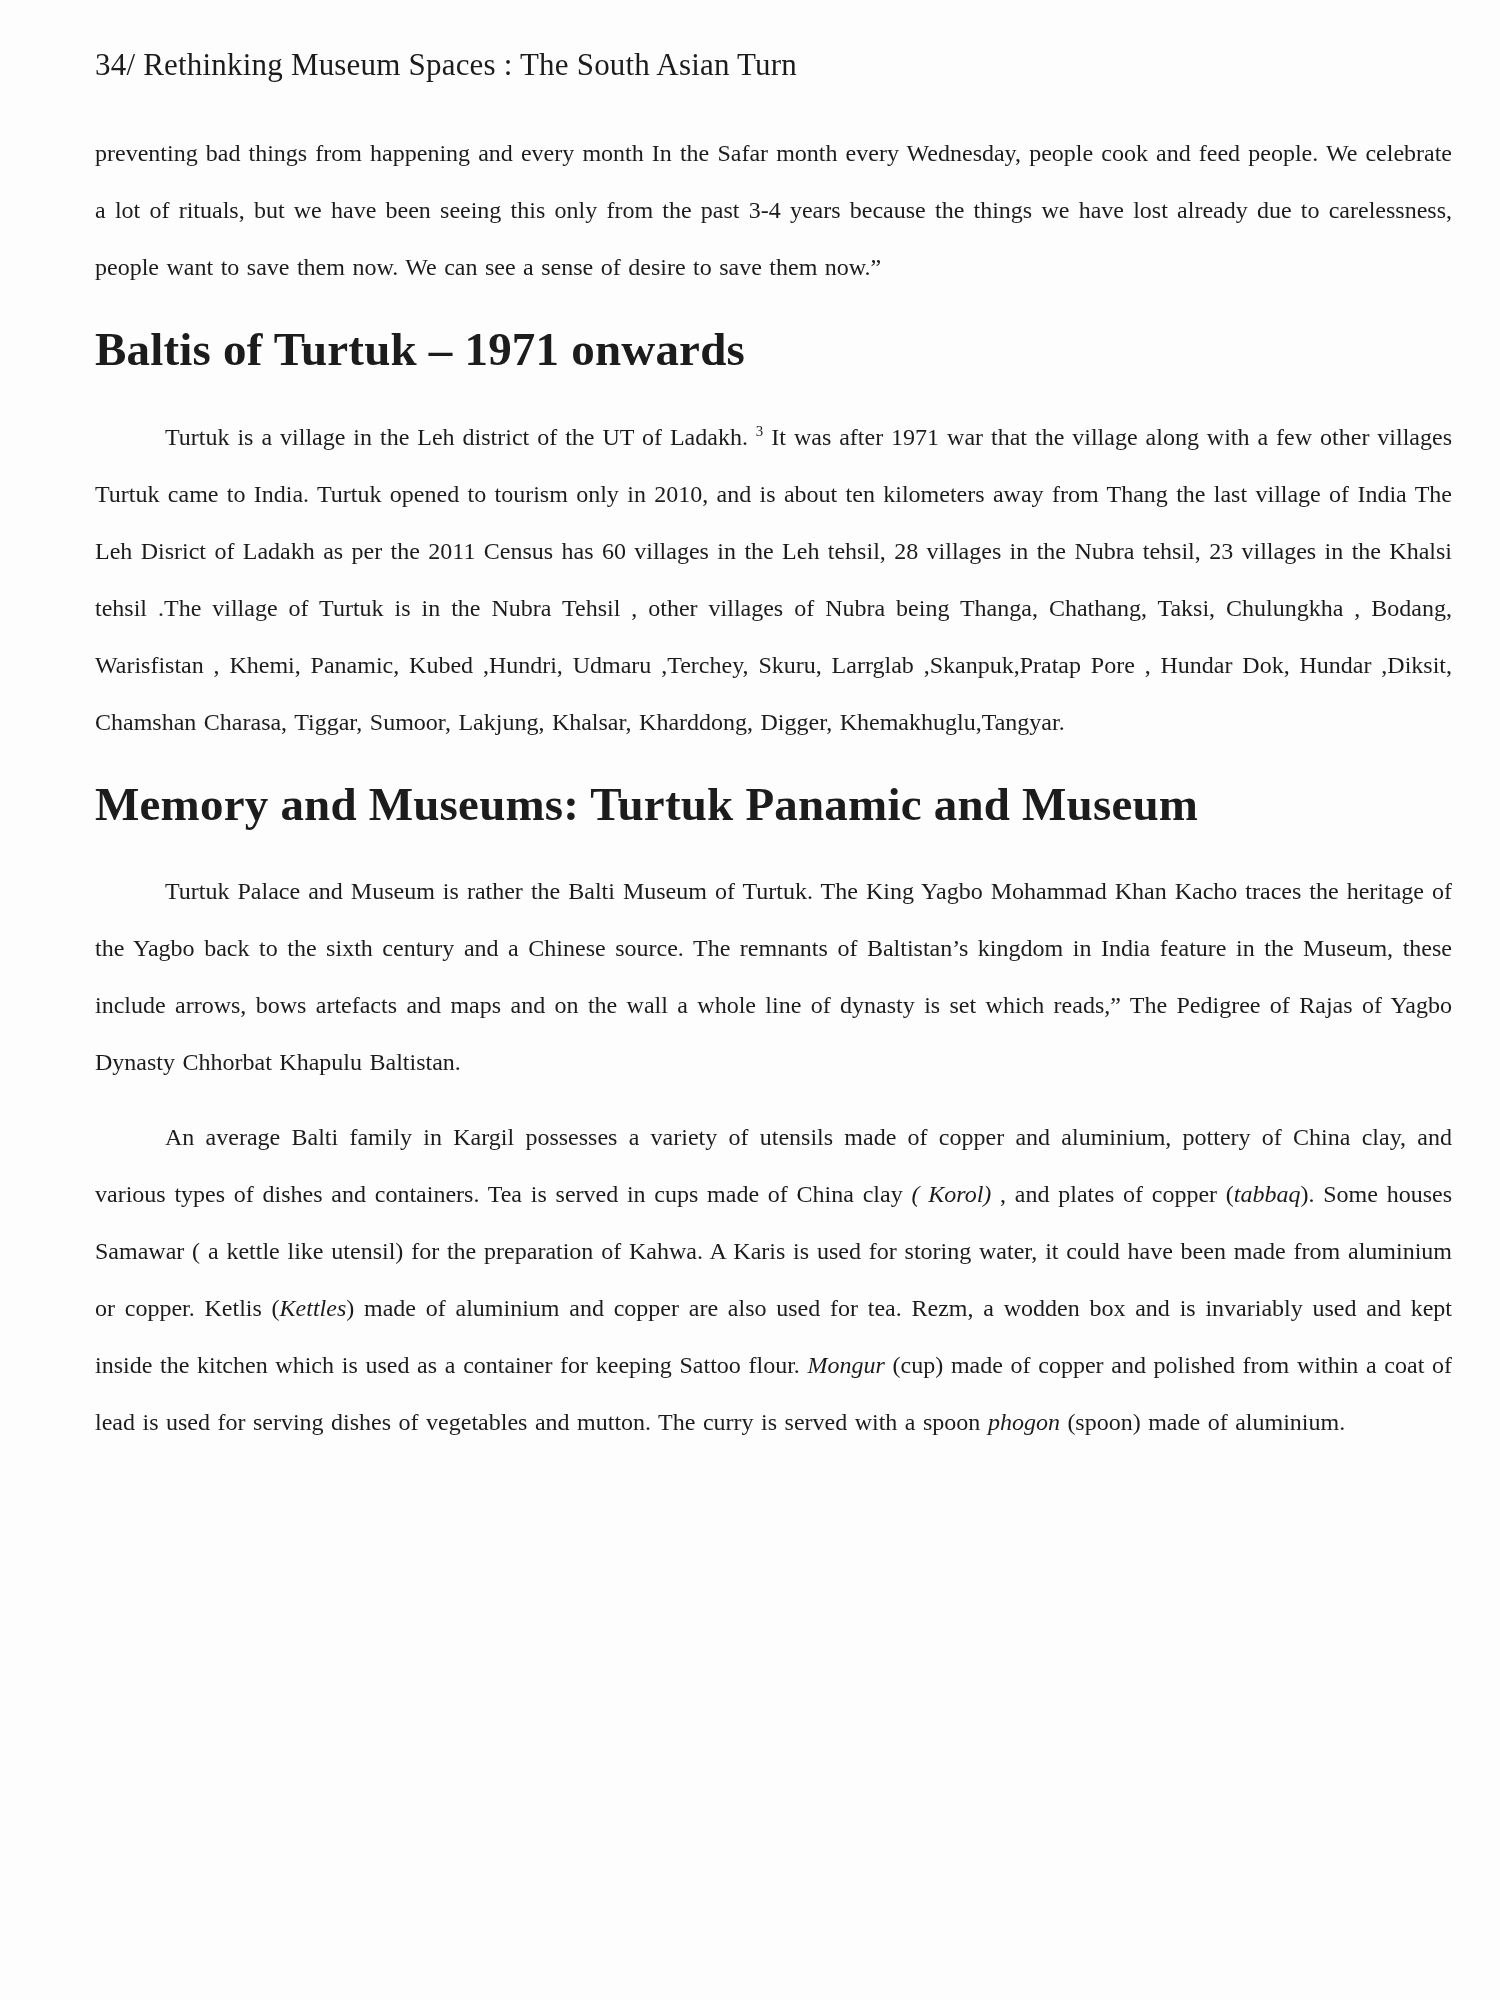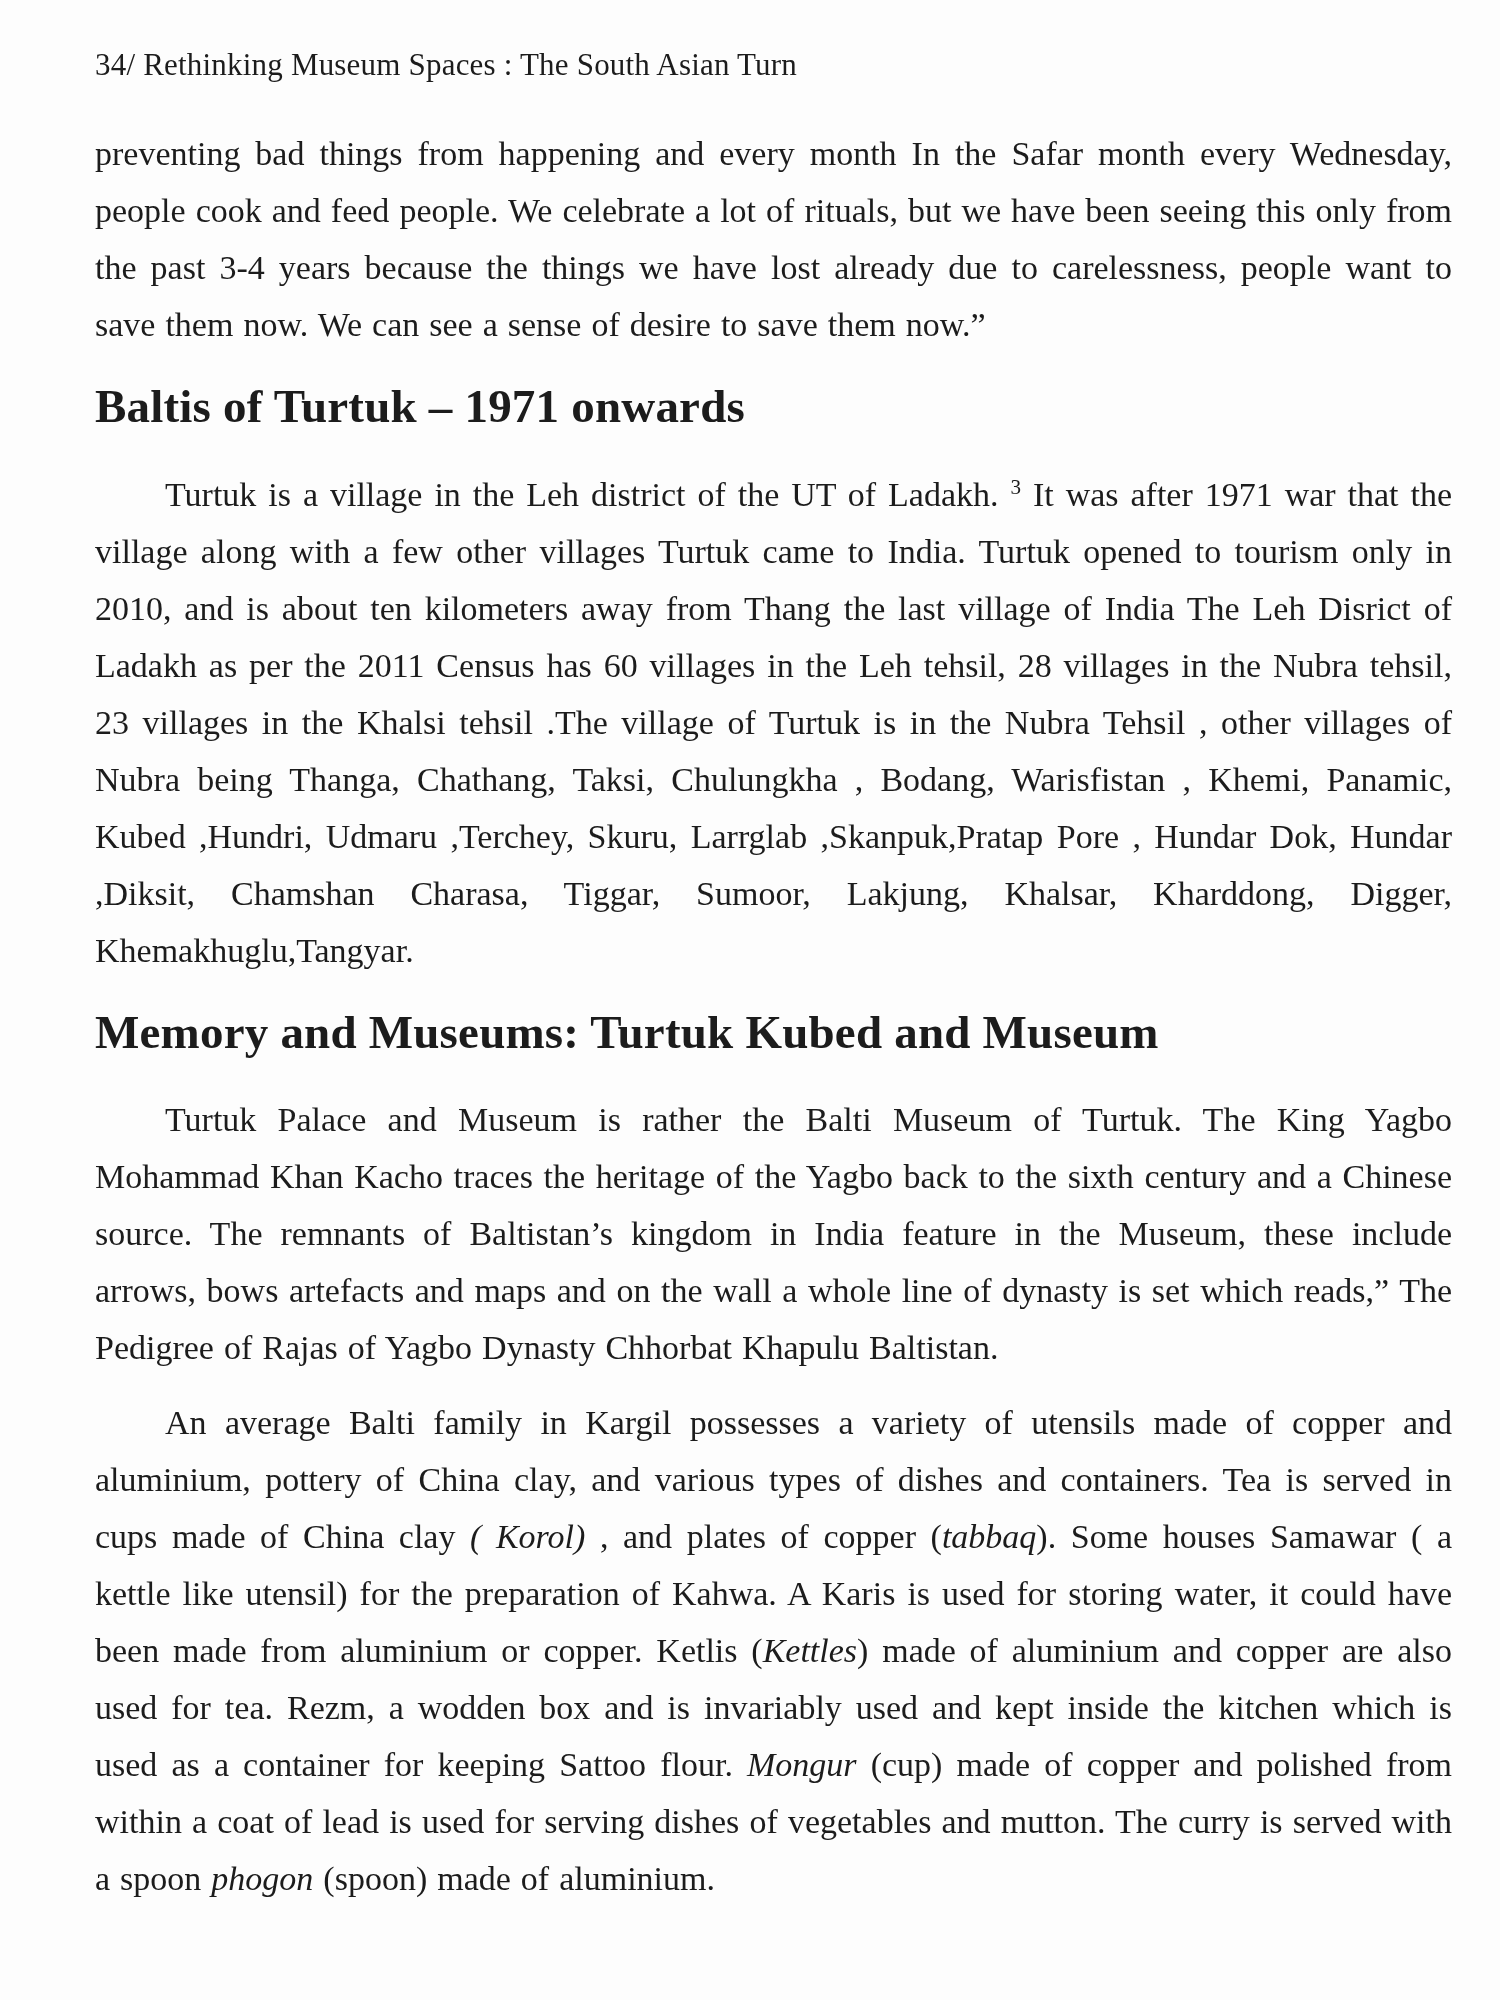--- a/index.html
+++ b/index.html
@@ -20,21 +20,21 @@
     overflow: hidden;
   }
   .page-header {
     font-size: 31px;
     line-height: 1.25;
     letter-spacing: 0.2px;
     margin: 0 0 40px 0;
   }
   .page-body p.para {
     margin: 0;
-    font-size: 34px;
+    font-size: 24px;
     line-height: 57px;
     text-align: justify;
     word-spacing: 1.5px;
   }
   .page-body p.para.indent { text-indent: 70px; }
   .page-body p.para.spaced { margin-top: 18px; }
   .section-heading {
     font-size: 47px;
     font-weight: 700;
     line-height: 1.25;
@@ -50,17 +50,17 @@
 </style>
 </head>
 <body>
 
 <div class="page">
   <header class="page-header">34/ Rethinking Museum Spaces : The South Asian Turn</header>
   <main class="page-body">
       <p class="para"><span>preventing bad things from happening and every month In the Safar month every Wednesday, people cook and feed people. We celebrate a lot of rituals, but we have been seeing this only from the past 3-4 years because the things we have lost already due to carelessness, people want to save them now. We can see a sense of desire to save them now.”</span></p>
       <h2 class="section-heading">Baltis of Turtuk – 1971 onwards</h2>
       <p class="para indent"><span>Turtuk is a village in the Leh district of the UT of Ladakh. </span><sup class="fnref">3</sup><span> It was after 1971 war that the village along with a few other villages Turtuk came to India. Turtuk opened to tourism only in 2010, and is about ten kilometers away from Thang the last village of India The Leh Disrict of Ladakh as per the 2011 Census has 60 villages in the Leh tehsil, 28 villages in the Nubra tehsil, 23 villages in the Khalsi tehsil .The village of Turtuk is in the Nubra Tehsil , other villages of Nubra being Thanga, Chathang, Taksi, Chulungkha , Bodang, Warisfistan , Khemi, Panamic, Kubed ,Hundri, Udmaru ,Terchey, Skuru, Larrglab ,Skanpuk,Pratap Pore , Hundar Dok, Hundar ,Diksit, Chamshan Charasa, Tiggar, Sumoor, Lakjung, Khalsar, Kharddong, Digger, Khemakhuglu,Tangyar.</span></p>
-      <h2 class="section-heading">Memory and Museums: Turtuk Kubed and Museum</h2>
+      <h2 class="section-heading">Memory and Museums: Turtuk Panamic and Museum</h2>
       <p class="para indent"><span>Turtuk Palace and Museum is rather the Balti Museum of Turtuk. The King Yagbo Mohammad Khan Kacho traces the heritage of the Yagbo back to the sixth century and a Chinese source. The remnants of Baltistan’s kingdom in India feature in the Museum, these include arrows, bows artefacts and maps and on the wall a whole line of dynasty is set which reads,” The Pedigree of Rajas of Yagbo Dynasty Chhorbat Khapulu Baltistan.</span></p>
       <p class="para indent spaced"><span>An average Balti family in Kargil possesses a variety of utensils made of copper and aluminium, pottery of China clay, and various types of dishes and containers. Tea is served in cups made of China clay </span><i class="term">( Korol)</i><span> , and plates of copper (</span><i class="term">tabbaq</i><span>). Some houses Samawar ( a kettle like utensil) for the preparation of Kahwa. A Karis is used for storing water, it could have been made from aluminium or copper. Ketlis (</span><i class="term">Kettles</i><span>) made of aluminium and copper are also used for tea. Rezm, a wodden box and is invariably used and kept inside the kitchen which is used as a container for keeping Sattoo flour. </span><i class="term">Mongur</i><span> (cup) made of copper and polished from within a coat of lead is used for serving dishes of vegetables and mutton. The curry is served with a spoon </span><i class="term">phogon</i><span> (spoon) made of aluminium.</span></p>
     </main>
 </div>
 
 </body></html>

